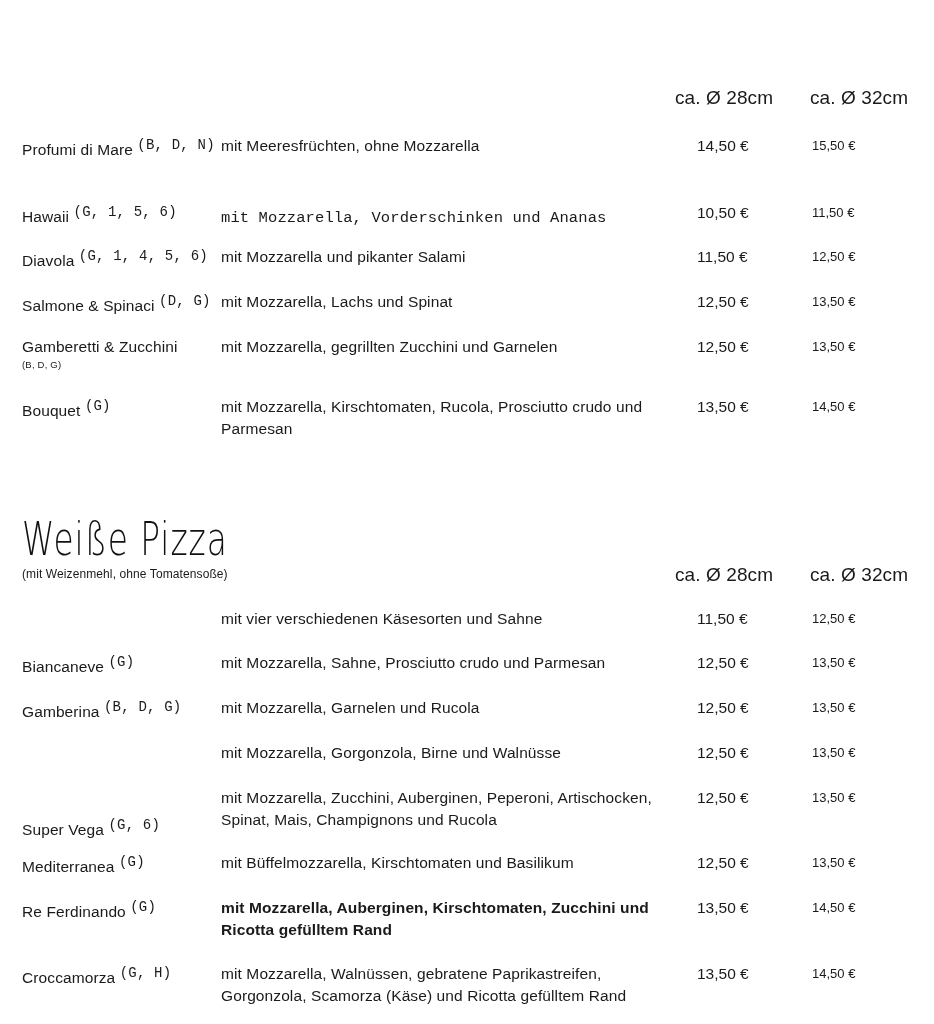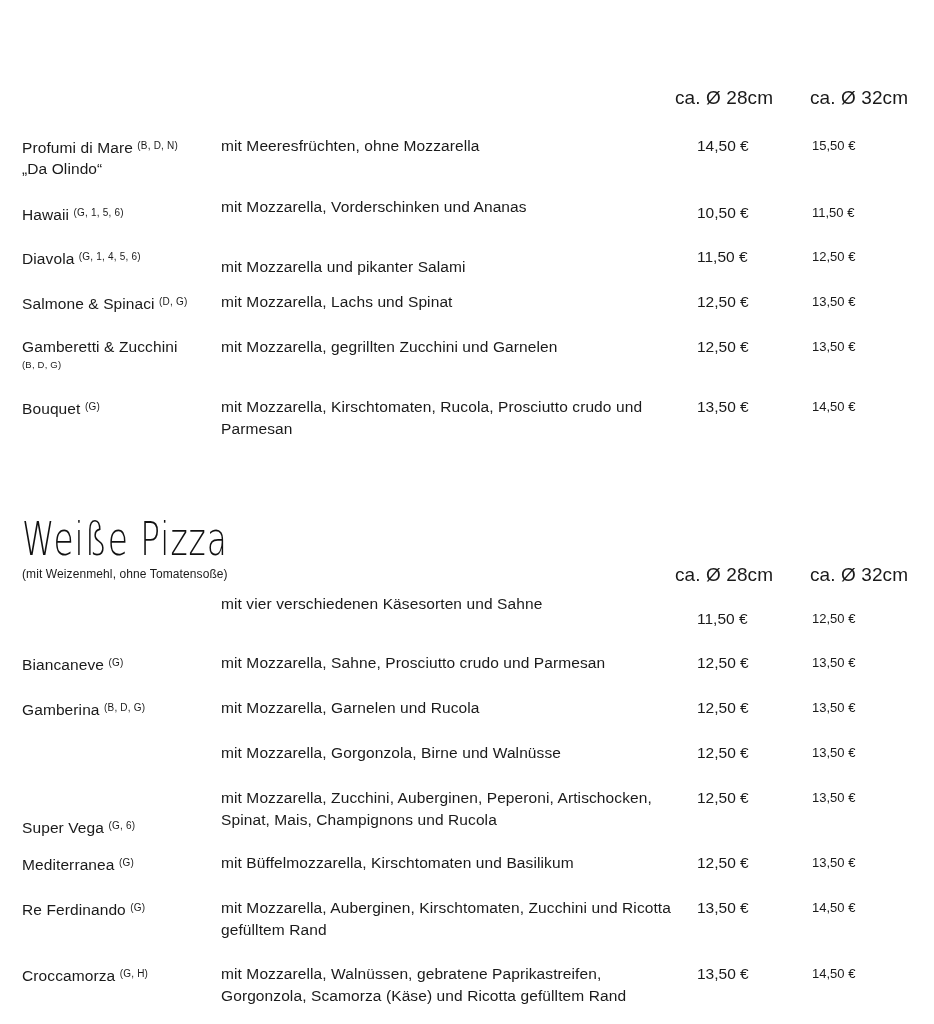--- a/index.html
+++ b/index.html
@@ -51,24 +51,25 @@
   .col-p2 {
     position: absolute;
     left: 812px;
     width: 110px;
     font-size: 13px;
     line-height: 22px;
     color: #1a1a1a;
   }
 
   .alrg {
-    font-size: 10px;
+    font-size: 14px;
     vertical-align: 0.42em;
     letter-spacing: 0.2px;
     color: #1a1a1a;
+    font-family: Liberation Mono, monospace;
   }
   .alrg-block {
     display: block;
     font-size: 9.5px;
     letter-spacing: 0.2px;
     line-height: 14px;
     margin-top: 1px;
   }
 
   
@@ -104,49 +105,49 @@
     color: #1a1a1a;
     letter-spacing: 0.1px;
   }
 </style>
 </head>
 <body>
 
 <div class="page">
     <div class="size-head h1" style="top: 88px;">ca. Ø 28cm</div>
     <div class="size-head h2" style="top: 88px;">ca. Ø 32cm</div>
-    <div class="col-name" style="top: 135px;"><span>Profumi di Mare</span> <span class="alrg">(B, D, N)</span><div>„Da Olindo“</div></div>
+    <div class="col-name" style="top: 135px;"><span>Profumi di Mare</span> <span class="alrg">(B, D, N)</span></div>
     <div class="col-desc" style="top: 135px;">mit Meeresfrüchten, ohne Mozzarella</div>
     <div class="col-p1" style="top: 135px;">14,50 €</div>
     <div class="col-p2" style="top: 135px;">15,50 €</div>
     <div class="col-name" style="top: 202px;"><span>Hawaii</span> <span class="alrg">(G, 1, 5, 6)</span></div>
-    <div class="col-desc" style="top: 196px;">mit Mozzarella, Vorderschinken und Ananas</div>
+    <div class="col-desc" style="top: 207px; font-family: Liberation Mono, monospace;">mit Mozzarella, Vorderschinken und Ananas</div>
     <div class="col-p1" style="top: 202px;">10,50 €</div>
     <div class="col-p2" style="top: 202px;">11,50 €</div>
     <div class="col-name" style="top: 246px;"><span>Diavola</span> <span class="alrg">(G, 1, 4, 5, 6)</span></div>
-    <div class="col-desc" style="top: 246px; margin-top: 10px;">mit Mozzarella und pikanter Salami</div>
+    <div class="col-desc" style="top: 246px;">mit Mozzarella und pikanter Salami</div>
     <div class="col-p1" style="top: 246px;">11,50 €</div>
     <div class="col-p2" style="top: 246px;">12,50 €</div>
     <div class="col-name" style="top: 291px;"><span>Salmone &amp; Spinaci</span> <span class="alrg">(D, G)</span></div>
     <div class="col-desc" style="top: 291px;">mit Mozzarella, Lachs und Spinat</div>
     <div class="col-p1" style="top: 291px;">12,50 €</div>
     <div class="col-p2" style="top: 291px;">13,50 €</div>
     <div class="col-name" style="top: 336px;"><span>Gamberetti &amp; Zucchini</span><span class="alrg-block">(B, D, G)</span></div>
     <div class="col-desc" style="top: 336px;">mit Mozzarella, gegrillten Zucchini und Garnelen</div>
     <div class="col-p1" style="top: 336px;">12,50 €</div>
     <div class="col-p2" style="top: 336px;">13,50 €</div>
     <div class="col-name" style="top: 396px;"><span>Bouquet</span> <span class="alrg">(G)</span></div>
     <div class="col-desc" style="top: 396px;">mit Mozzarella, Kirschtomaten, Rucola, Prosciutto crudo und Parmesan</div>
     <div class="col-p1" style="top: 396px;">13,50 €</div>
     <div class="col-p2" style="top: 396px;">14,50 €</div>
     <div class="section-title" style="top: 516px;">Weiße Pizza</div>
     <div class="section-sub" style="top: 565px;">(mit Weizenmehl, ohne Tomatensoße)</div>
     <div class="size-head h1" style="top: 565px;">ca. Ø 28cm</div>
     <div class="size-head h2" style="top: 565px;">ca. Ø 32cm</div>
-    <div class="col-desc" style="top: 593px;">mit vier verschiedenen Käsesorten und Sahne</div>
+    <div class="col-desc" style="top: 608px;">mit vier verschiedenen Käsesorten und Sahne</div>
     <div class="col-p1" style="top: 608px;">11,50 €</div>
     <div class="col-p2" style="top: 608px;">12,50 €</div>
     <div class="col-name" style="top: 652px;"><span>Biancaneve</span> <span class="alrg">(G)</span></div>
     <div class="col-desc" style="top: 652px;">mit Mozzarella, Sahne, Prosciutto crudo und Parmesan</div>
     <div class="col-p1" style="top: 652px;">12,50 €</div>
     <div class="col-p2" style="top: 652px;">13,50 €</div>
     <div class="col-name" style="top: 697px;"><span>Gamberina</span> <span class="alrg">(B, D, G)</span></div>
     <div class="col-desc" style="top: 697px;">mit Mozzarella, Garnelen und Rucola</div>
     <div class="col-p1" style="top: 697px;">12,50 €</div>
     <div class="col-p2" style="top: 697px;">13,50 €</div>
@@ -155,20 +156,20 @@
     <div class="col-p2" style="top: 742px;">13,50 €</div>
     <div class="col-name" style="top: 787px; margin-top: 28px;"><span>Super Vega</span> <span class="alrg">(G, 6)</span></div>
     <div class="col-desc" style="top: 787px;">mit Mozzarella, Zucchini, Auberginen, Peperoni, Artischocken, Spinat, Mais, Champignons und Rucola</div>
     <div class="col-p1" style="top: 787px;">12,50 €</div>
     <div class="col-p2" style="top: 787px;">13,50 €</div>
     <div class="col-name" style="top: 852px;"><span>Mediterranea</span> <span class="alrg">(G)</span></div>
     <div class="col-desc" style="top: 852px;">mit Büffelmozzarella, Kirschtomaten und Basilikum</div>
     <div class="col-p1" style="top: 852px;">12,50 €</div>
     <div class="col-p2" style="top: 852px;">13,50 €</div>
     <div class="col-name" style="top: 897px;"><span>Re Ferdinando</span> <span class="alrg">(G)</span></div>
-    <div class="col-desc" style="top: 897px;">mit Mozzarella, Auberginen, Kirschtomaten, Zucchini und Ricotta gefülltem Rand</div>
+    <div class="col-desc" style="top: 897px; font-weight: bold;">mit Mozzarella, Auberginen, Kirschtomaten, Zucchini und Ricotta gefülltem Rand</div>
     <div class="col-p1" style="top: 897px;">13,50 €</div>
     <div class="col-p2" style="top: 897px;">14,50 €</div>
     <div class="col-name" style="top: 963px;"><span>Croccamorza</span> <span class="alrg">(G, H)</span></div>
     <div class="col-desc" style="top: 963px;">mit Mozzarella, Walnüssen, gebratene Paprikastreifen, Gorgonzola, Scamorza (Käse) und Ricotta gefülltem Rand</div>
     <div class="col-p1" style="top: 963px;">13,50 €</div>
     <div class="col-p2" style="top: 963px;">14,50 €</div>
   </div>
 
 </body></html>

